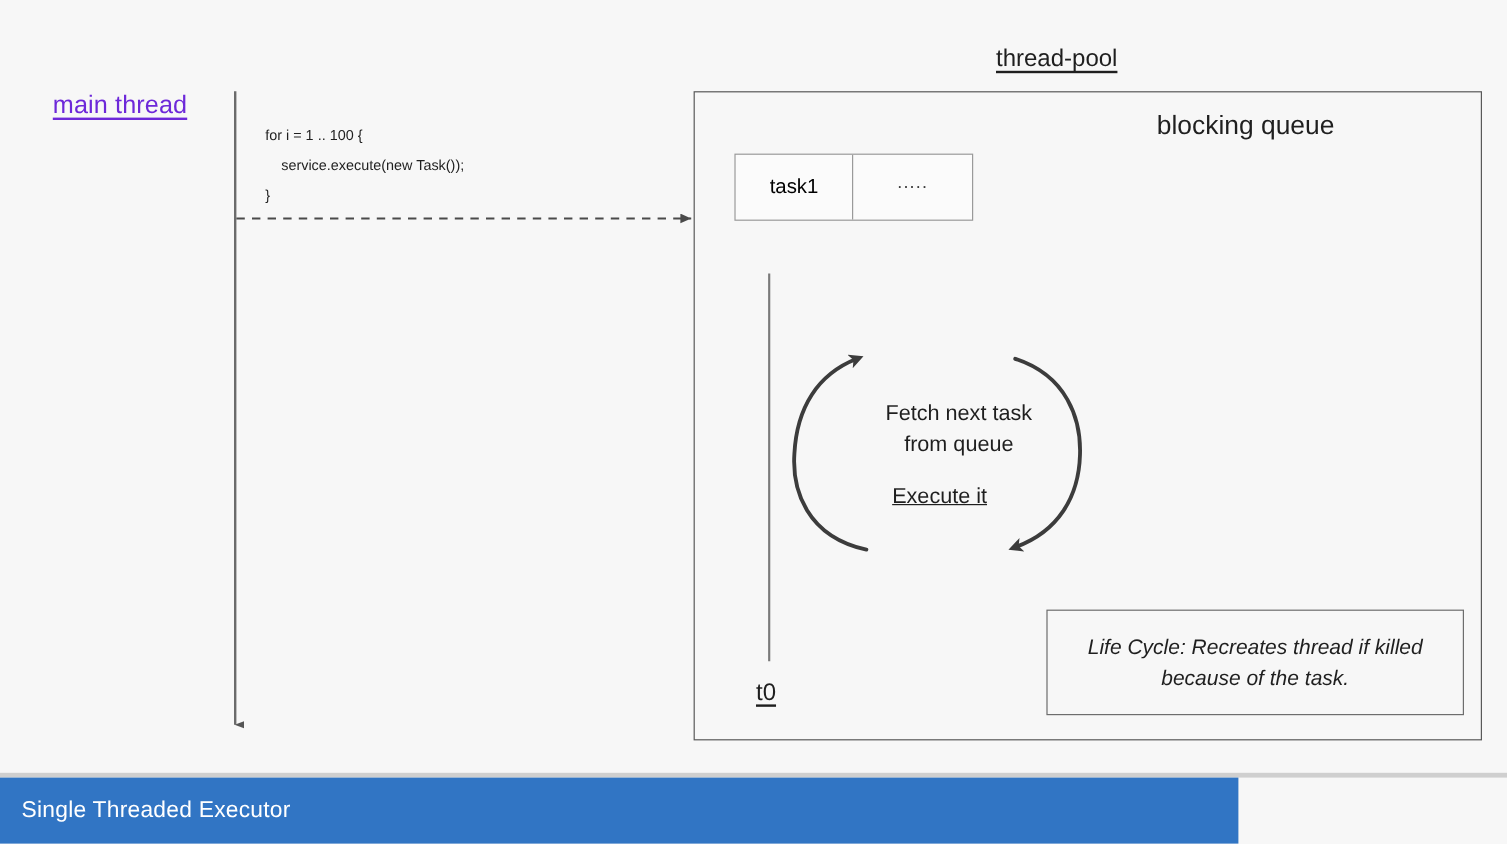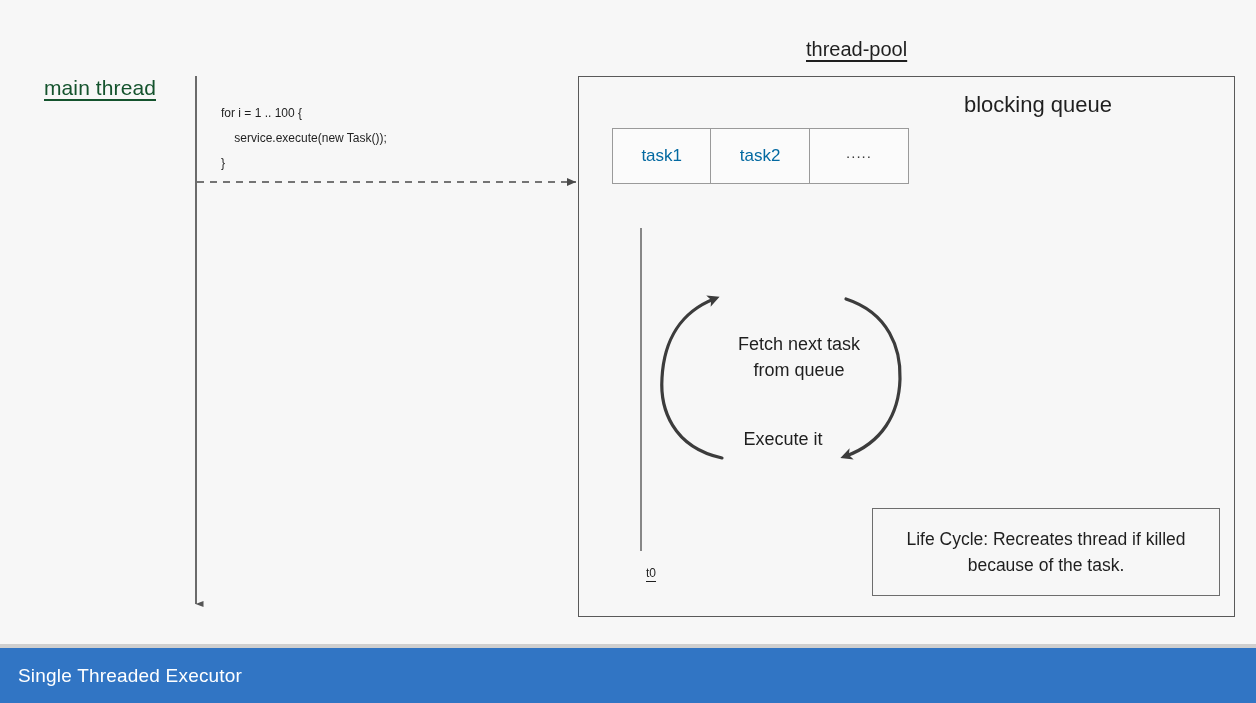--- a/index.html
+++ b/index.html
@@ -19,28 +19,28 @@
     left: 0; top: 0;
     width: 1256px;
     height: 703px;
   }
   .abs { position: absolute; }
 
   
   .lbl-main-thread {
     left: 44px; top: 76px;
     font-size: 21px;
-    color: #14532d;
+    color: #6d28d9;
     text-decoration: underline;
     text-underline-offset: 4px;
     letter-spacing: 0.1px;
     white-space: nowrap;
   }
   .lbl-thread-pool {
-    left: 806px; top: 38px;
+    left: 830px; top: 38px;
     font-size: 20px;
     color: #1f1f1f;
     text-decoration: underline;
     text-underline-offset: 4px;
     white-space: nowrap;
   }
   .code-block {
     left: 221px; top: 101px;
     font-size: 12px;
     color: #1f1f1f;
@@ -48,26 +48,25 @@
     white-space: pre;
   }
   .lbl-blocking-queue {
     left: 964px; top: 92px;
     font-size: 22px;
     color: #1f1f1f;
     white-space: nowrap;
   }
   .lbl-t0 {
     left: 630px; top: 566px;
-    font-size: 12px;
+    font-size: 20px;
     color: #1f1f1f;
     text-decoration: underline;
     text-underline-offset: 4px;
     white-space: nowrap;
-    margin-left: 16px;
   }
 
   
   #thread-pool-box {
     left: 578px; top: 76px;
     width: 657px; height: 541px;
     border: 1.6px solid #595959;
     background: transparent;
     box-sizing: border-box;
   }
@@ -80,66 +79,67 @@
     box-sizing: border-box;
     background: #fbfbfb;
   }
   #queue-table .qcell {
     width: 98.4px;
     height: 54px;
     display: flex;
     align-items: center;
     justify-content: center;
     font-size: 17px;
-    color: #0369a1;
+    color: #000000;
     border-right: 1.3px solid #9a9a9a;
     box-sizing: border-box;
   }
   #queue-table .qcell:last-child { border-right: none; }
   #queue-table .qcell.ellipsis {
     font-size: 15px;
     color: #3a3a3a;
     letter-spacing: 1px;
     padding-bottom: 8px;
   }
 
   
   .loop-text {
     font-size: 18px;
     color: #1f1f1f;
     text-align: center;
     line-height: 26px;
     white-space: pre;
   }
   #loop-text-fetch { left: 716px; top: 331px; width: 166px; }
-  #loop-text-exec  { left: 700px; top: 426px; width: 166px; }
+  #loop-text-exec  { left: 700px; top: 400px; width: 166px; text-decoration: underline; }
 
   
   #lifecycle-note {
     left: 872px; top: 508px;
     width: 348px; height: 88px;
     border: 1.5px solid #6d6d6d;
     box-sizing: border-box;
     display: flex;
     align-items: center;
     justify-content: center;
   }
   #lifecycle-note .note-text {
     font-size: 17.5px;
+    font-style: italic;
     color: #1f1f1f;
     text-align: center;
     line-height: 26px;
     padding: 0 12px;
     white-space: pre-line;
   }
 
   
   #caption-bar {
     left: 0; top: 648px;
-    width: 1256px; height: 55px;
+    width: 1032px; height: 55px;
     background: #3175c4;
     display: flex;
     align-items: center;
   }
   #caption-bar .caption-text {
     color: #ffffff;
     font-size: 19px;
     margin-left: 18px;
     letter-spacing: 0.2px;
     white-space: nowrap;
@@ -188,21 +188,20 @@
 }</div>
 
 <div class="abs lbl-thread-pool">thread-pool</div>
 
 <div class="abs" id="thread-pool-box"></div>
 
 <div class="abs lbl-blocking-queue">blocking queue</div>
 
 <div class="abs" id="queue-table">
   <div class="qcell">task1</div>
-  <div class="qcell">task2</div>
   <div class="qcell ellipsis">.....</div>
 </div>
 
 <div class="abs loop-text" id="loop-text-fetch">Fetch next task
 from queue</div>
 
 <div class="abs loop-text" id="loop-text-exec">Execute it</div>
 
 <div class="abs lbl-t0">t0</div>
 

